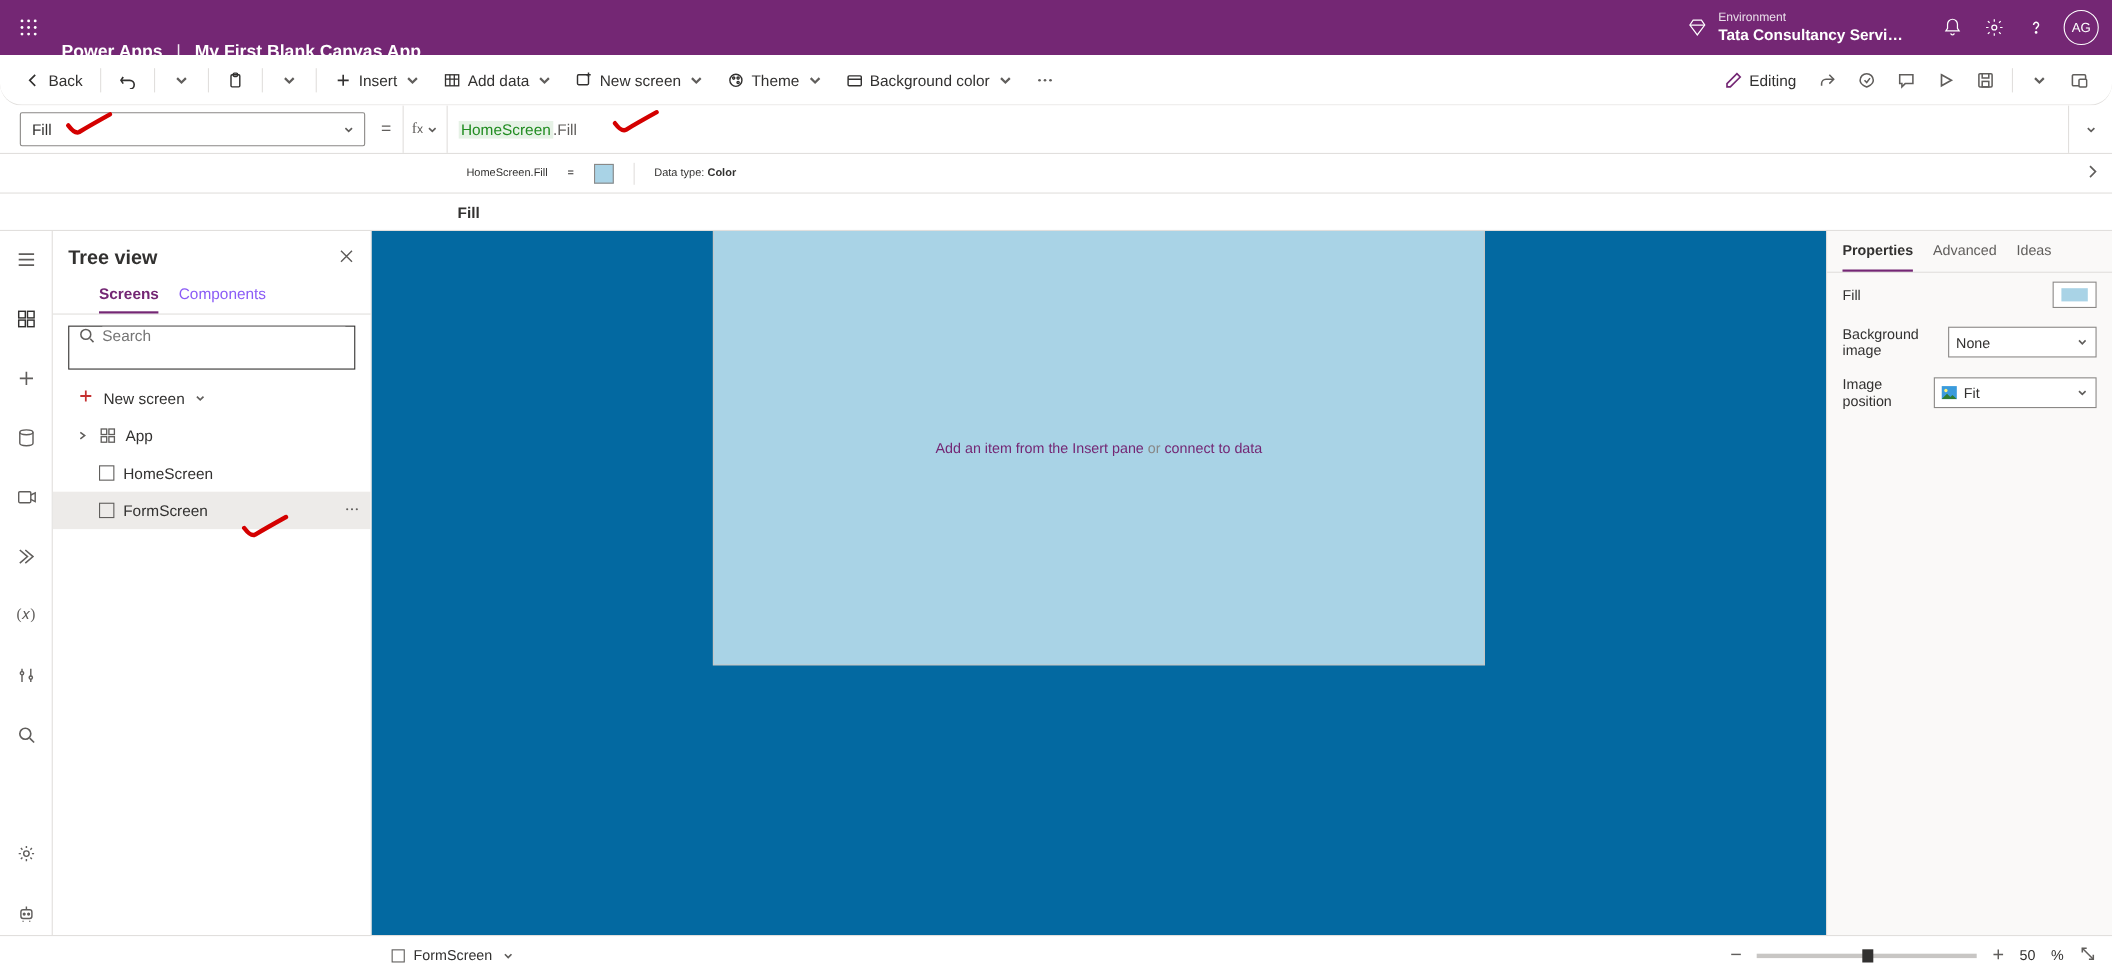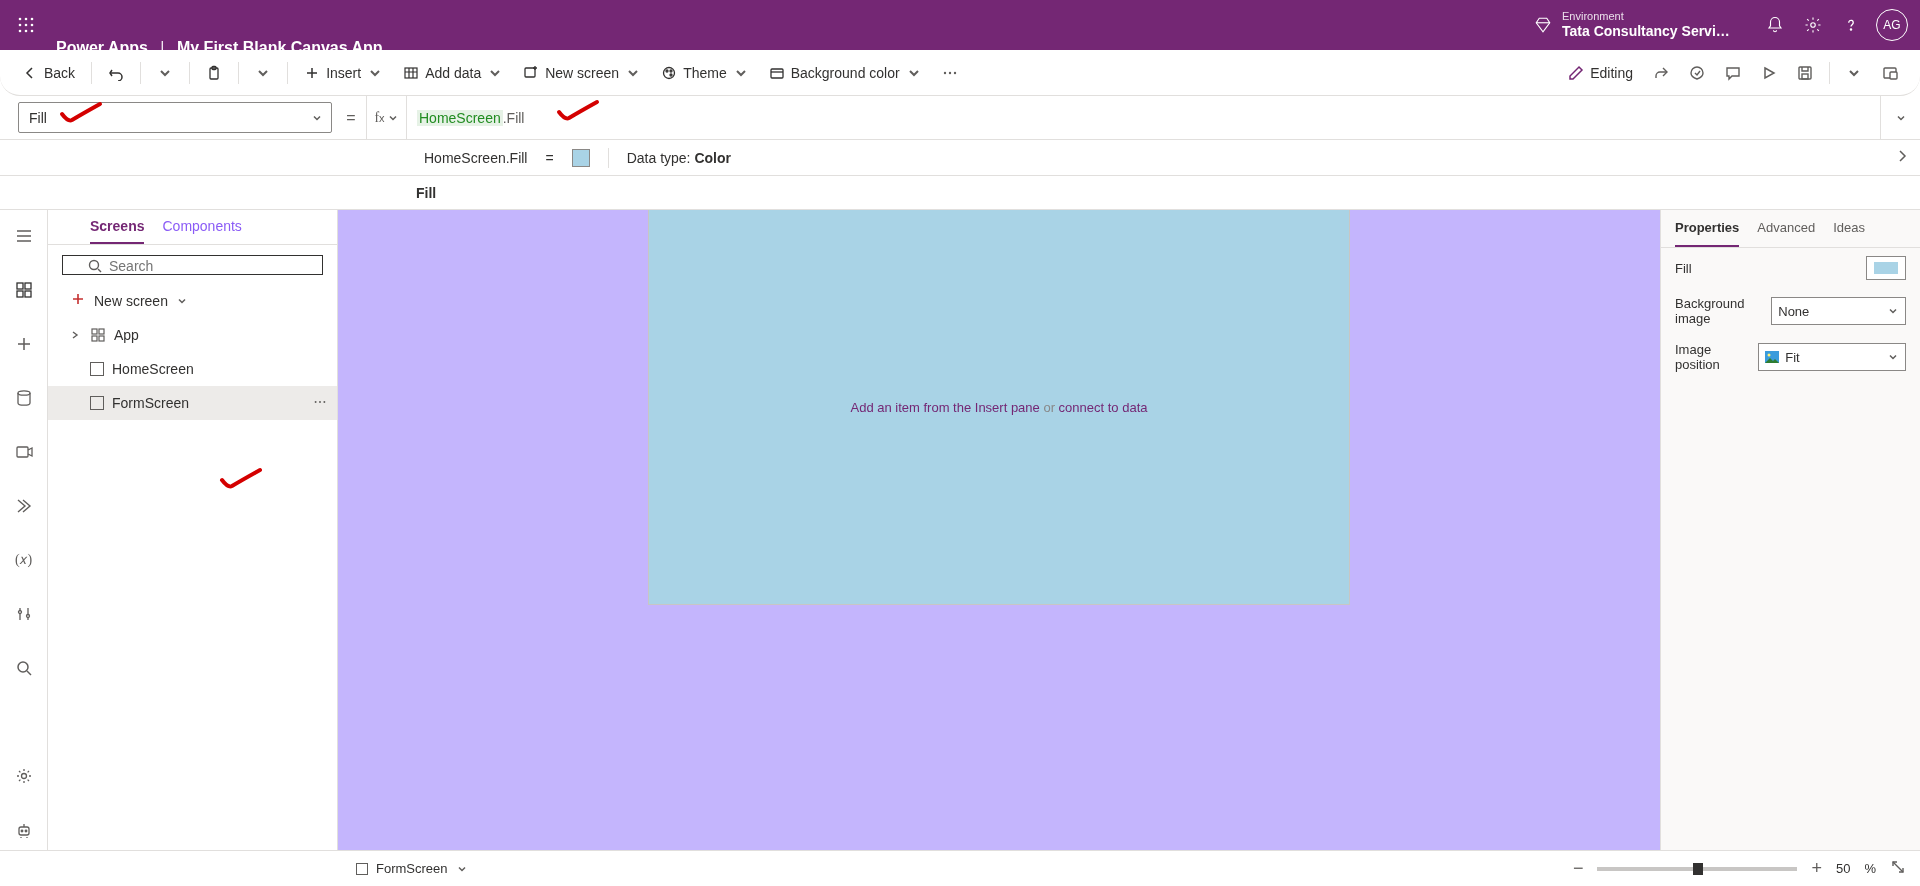--- a/index.html
+++ b/index.html
@@ -34,51 +34,51 @@
   .prop-select .chev { position:absolute; right:8px; }
   .eq-sign { width:30px; display:flex; align-items:center; justify-content:center; font-size:16px; color:#605e5c;}
   .fx-box { width:40px; display:flex; align-items:center; justify-content:center; color:#605e5c; border-left:1px solid #e1dfdd;}
   .fx-box .chev { margin-left:2px;}
   .formula-input { flex:1; display:flex; align-items:center; padding:0 10px; font-family:Consolas, monospace; border-left:1px solid #e1dfdd;}
   .formula-input .token-screen { color:#218c21; background:#e6f2e6; padding:0 2px;}
   .formula-input .token-prop { color:#605e5c;}
   .formula-expand { width:40px; display:flex; align-items:center; justify-content:center; border-left:1px solid #e1dfdd; }
 
   
-  .result-strip { position:relative; height:36px; border-bottom:1px solid #e1dfdd; background:#fff; display:flex; align-items:center; padding-left:424px; gap:18px; font-size:14px;}
+  .result-strip { position:relative; height:36px; border-bottom:1px solid #e1dfdd; background:#fff; display:flex; align-items:center; padding-left:424px; gap:18px; font-size:10px;}
   .result-swatch { width:18px; height:18px; background:#a9d3e6; border:1px solid #8a8886;}
   .result-right-arrow { position:absolute; right:10px; }
   .fill-strip { height:34px; border-bottom:1px solid #e1dfdd; display:flex; align-items:center; padding-left:416px; font-weight:600;}
 
   
   .shell { display:flex; height:calc(886px - 50px - 46px - 44px - 36px - 34px - 36px); }
   .left-rail { width:48px; border-right:1px solid #e1dfdd; display:flex; flex-direction:column; align-items:center; padding-top:6px; gap:14px;}
   .rail-btn { width:40px; height:40px; display:flex; align-items:center; justify-content:center; color:#605e5c;}
   .rail-btn.active { background:#fff;}
   .rail-btn svg { width:18px; height:18px;}
   .left-rail .rail-spacer { flex:1;}
   
   .tree-panel { width:290px; border-right:1px solid #e1dfdd; display:flex; flex-direction:column;}
   .tree-head { display:flex; align-items:center; justify-content:space-between; padding:14px 14px 6px 14px;}
   .tree-head h2 { font-size:18px; font-weight:600;}
   .tree-tabs { display:flex; gap:18px; padding:0 14px; border-bottom:1px solid #e1dfdd;}
   .tree-tab { padding:8px 0; font-size:14px; color:#8b5cf6; }
   .tree-tab.active { color:#742774; border-bottom:2px solid #742774; font-weight:600;margin-left:28px;}
-  .tree-search { margin:10px 14px; border:1px solid #323130; height:20px; display:flex; align-items:flex-end; padding:0 24px; gap:6px;}
+  .tree-search { margin:10px 14px; border:1px solid #323130; height:40px; display:flex; align-items:flex-start; padding:0 8px; gap:6px;}
   .tree-search input { border:none; outline:none; flex:1; font-size:14px;}
   .new-screen-row { display:flex; align-items:center; gap:8px; padding:6px 14px 8px 22px; color:#323130; font-size:14px;}
   .new-screen-row .plus-red { color:#c53030;}
   .tree-list { flex:1; overflow:auto;}
   .tree-item { display:flex; align-items:center; height:34px; padding:0 10px 0 20px; gap:8px; position:relative;}
   .tree-item.selected { background:#edebe9;}
   .tree-item .exp { width:14px; display:flex; justify-content:center; color:#605e5c;}
   .tree-item .sq { width:14px; height:14px; border:1px solid #605e5c;}
   .tree-item .more { position:absolute; right:10px; color:#605e5c;}
 
-  .canvas-area { flex:1; background:#c4b5fd; position:relative; display:flex; align-items:flex-start; justify-content:center; overflow:hidden;}
+  .canvas-area { flex:1; background:#0369a1; position:relative; display:flex; align-items:flex-start; justify-content:center; overflow:hidden;}
   .canvas-screen { margin-top:0px; width:700px; height:394px; background:#a9d3e6; box-shadow:0 0 0 1px #c8c6c4; display:flex; align-items:center; justify-content:center;}
   .canvas-placeholder { font-size:13px; color:#742774;}
   .canvas-placeholder .or { color:#888;}
   
   .props-panel { width:260px; border-left:1px solid #e1dfdd; background:#faf9f8; display:flex; flex-direction:column;}
   .props-tabs { display:flex; gap:18px; padding:0 14px; border-bottom:1px solid #e1dfdd;}
   .props-tab { padding:10px 0; font-size:13px; color:#605e5c;}
   .props-tab.active { color:#323130; border-bottom:2px solid #742774; font-weight:600;}
   .prop-row { display:flex; align-items:center; justify-content:space-between; padding:8px 14px; font-size:13px;}
   .prop-row .val-box { width:150px; height:28px; border:1px solid #8a8886; background:#fff; display:flex; align-items:center; padding:0 6px; gap:6px; font-size:13px;}
@@ -413,20 +413,26 @@
         <svg viewBox="0 0 18 18" fill="none" stroke="#605e5c" stroke-width="1.3">
           <rect x="4" y="6" width="10" height="8" rx="2"></rect>
           <path d="M9 3v3M6 16v1M12 16v1"></path>
           <circle cx="7" cy="10" r="0.8" fill="#605e5c"></circle>
           <circle cx="11" cy="10" r="0.8" fill="#605e5c"></circle>
         </svg>
       </div>
   </div>
 
   <div class="tree-panel" style="position:relative;">
+    <div class="tree-head">
+      <h2>Tree view</h2>
+      <div><svg class="icon16" viewBox="0 0 16 16" stroke="#605e5c" stroke-width="1.3">
+            <path d="M3 3l10 10M13 3L3 13"></path>
+          </svg></div>
+    </div>
     <div class="tree-tabs">
       <div class="tree-tab active">Screens</div>
       <div class="tree-tab">Components</div>
     </div>
     <div class="tree-search">
       <svg class="icon16" viewBox="0 0 16 16" fill="none" stroke="#605e5c" stroke-width="1.4">
           <circle cx="7" cy="7" r="4.5"></circle>
           <path d="M11 11l3 3"></path>
         </svg>
       <input placeholder="Search" style="">

